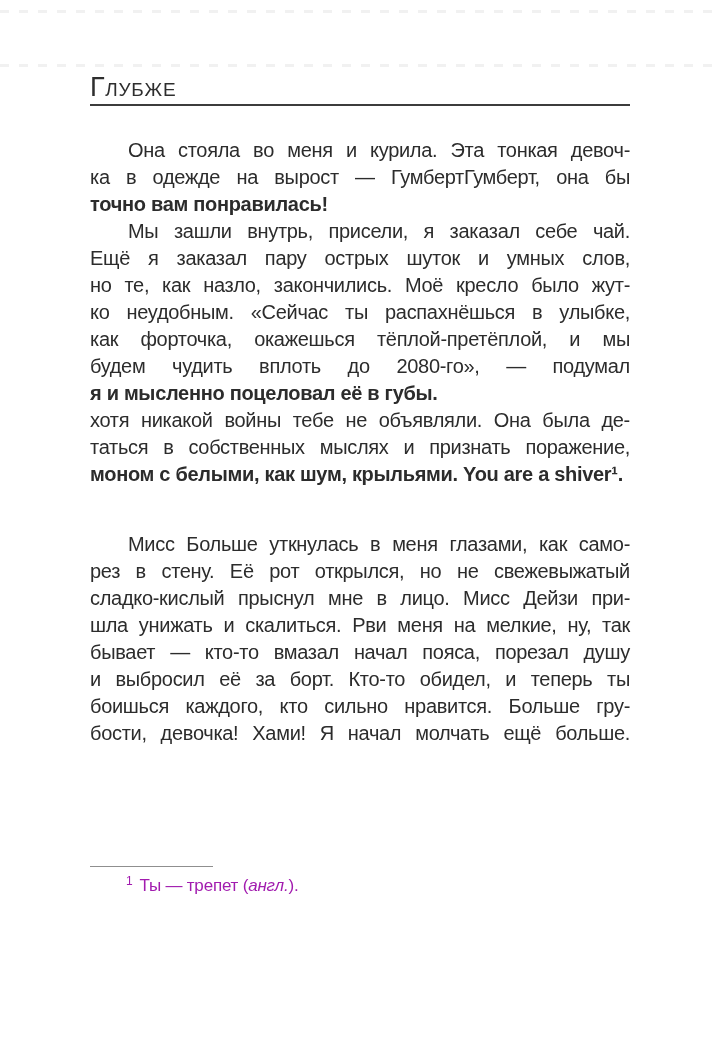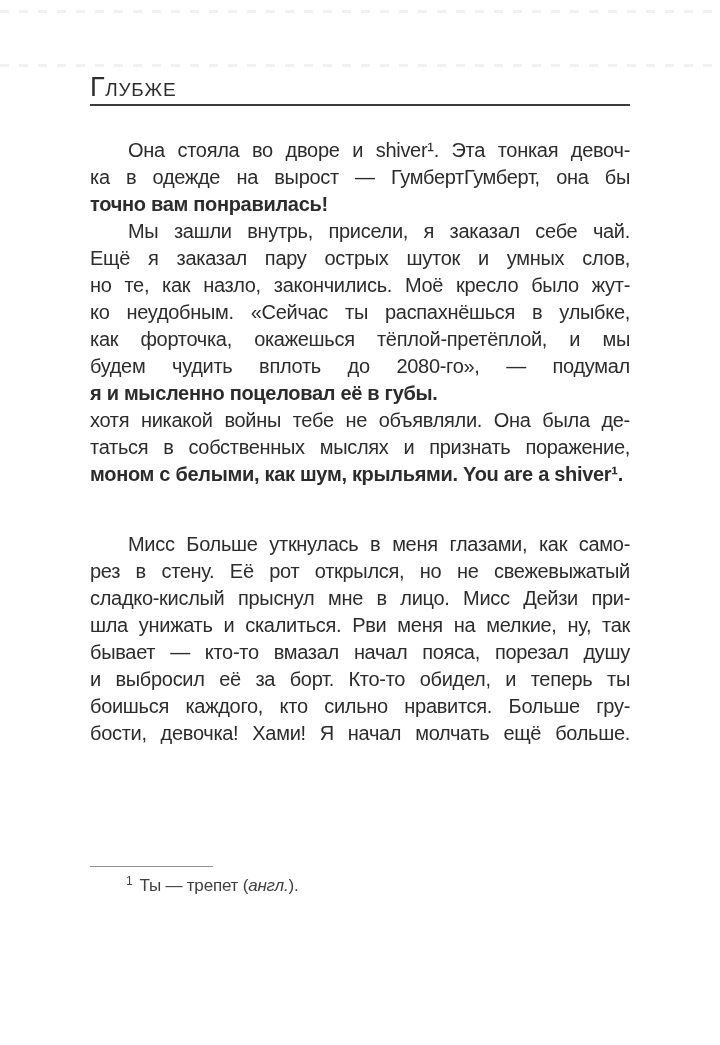--- a/index.html
+++ b/index.html
@@ -57,21 +57,21 @@
   .footnote-rule {
     width: 123px;
     border-top: 1px solid #8f8f8f;
     margin-bottom: 7px;
   }
   .footnote-text {
     font-size: 17px;
     line-height: 24px;
     text-indent: 36px;
     letter-spacing: -0.2px;
-    color: #404040;
+    color: #a21caf;
   }
   .footnote-marker {
     font-size: 12px;
     vertical-align: baseline;
     position: relative;
     top: -6px;
     margin-right: 7px;
   }
   .footnote-italic { font-style: italic; }
 </style>
@@ -82,21 +82,21 @@
 
   <div class="texture-line t1"></div>
   <div class="texture-line t2"></div>
 
   <div class="chapter-header">
     <span class="chapter-initial">Г</span><span class="chapter-rest">ЛУБЖЕ</span>
   </div>
 
   <div class="text-block">
       <div class="paragraph">
-        <div class="line first">Она стояла во дворе и shiver¹. Эта тонкая девоч-</div>
+        <div class="line first">Она стояла во меня и курила. Эта тонкая девоч-</div>
         <div class="line">ка в одежде на вырост — ГумбертГумберт, она бы</div>
         <div class="line last">точно вам понравилась!</div>
       </div>
       <div class="paragraph">
         <div class="line first">Мы зашли внутрь, присели, я заказал себе чай.</div>
         <div class="line">Ещё я заказал пару острых шуток и умных слов,</div>
         <div class="line">но те, как назло, закончились. Моё кресло было жут-</div>
         <div class="line">ко неудобным. «Сейчас ты распахнёшься в улыбке,</div>
         <div class="line">как форточка, окажешься тёплой-претёплой, и мы</div>
         <div class="line">будем чудить вплоть до 2080-го», — подумал</div>

